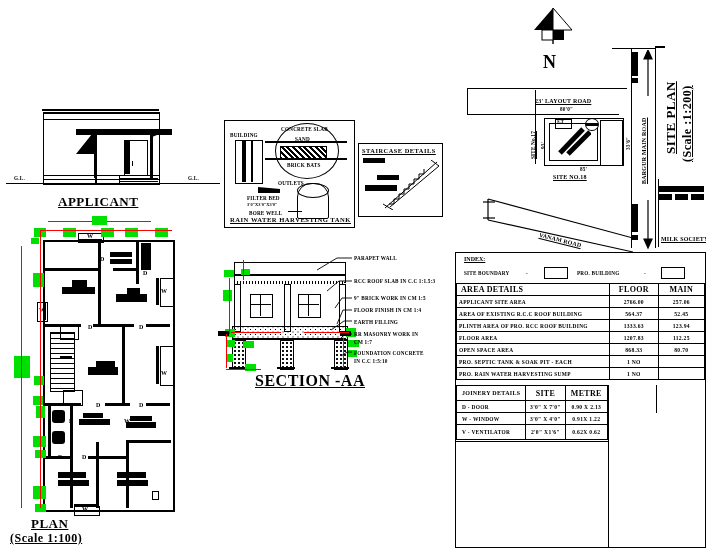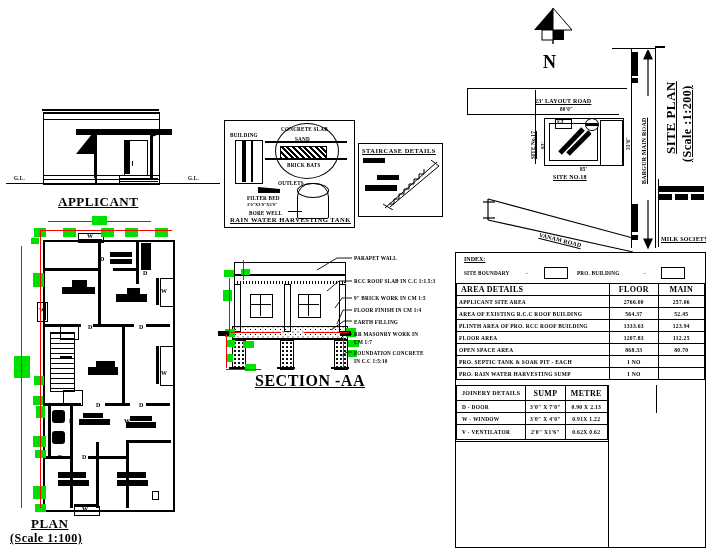--- a/index.html
+++ b/index.html
@@ -447,21 +447,21 @@
         <td class="num">1 NO</td>
         <td class="num"></td>
       </tr>
     </tbody>
   </table>
 
   <table class="areatbl abs" style="left:0;top:132px;width:152px;">
     <tbody>
       <tr>
         <td class="jh" style="width:70px;height:14px;">JOINERY   DETAILS</td>
-        <td class="jbig" style="width:38px;">SUMP</td>
+        <td class="jbig" style="width:38px;">SITE</td>
         <td class="jbig" style="width:44px;">METRE</td>
       </tr>
       <tr>
         <td style="padding-left:5px;">D  -   DOOR</td>
         <td class="num">3'0" X 7'0"</td>
         <td class="num">0.90 X 2.13</td>
       </tr>
       <tr>
         <td style="padding-left:5px;">W -  WINDOW</td>
         <td class="num">3'0" X 4'0"</td>

